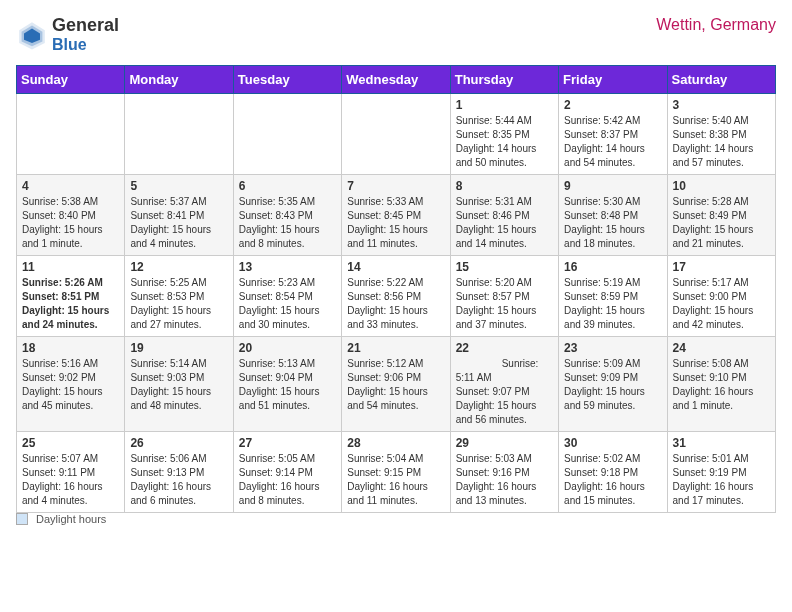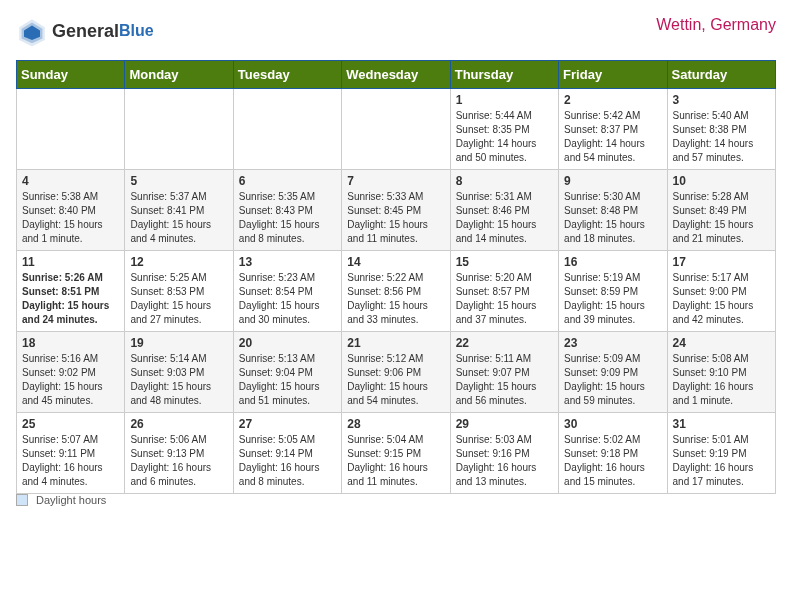--- a/index.html
+++ b/index.html
@@ -16,20 +16,21 @@
       align-items: flex-start;
       margin-bottom: 12px;
     }
     .logo {
       display: flex;
       align-items: center;
       gap: 4px;
     }
     .logo-text {
       display: flex;
+      flex-direction: column;
       line-height: 1.1;
     }
     .logo-general {
       font-size: 18px;
       font-weight: bold;
       color: #333;
     }
     .logo-blue {
       font-size: 16px;
       font-weight: bold;
@@ -50,21 +51,21 @@
     .location {
       font-size: 16px;
       color: #be185d;
     }
     .calendar {
       width: 100%;
       border-collapse: collapse;
       border: 1px solid #ccc;
     }
     .calendar th {
-      background-color: #4d7c0f;
+      background-color: #6d28d9;
       color: #fff;
       font-size: 13px;
       font-weight: bold;
       padding: 6px 4px;
       text-align: left;
       border: 1px solid #1a5a9a;
     }
     .calendar td {
       vertical-align: top;
       padding: 4px 5px;
@@ -228,21 +229,21 @@
 Daylight: 15 hours
 and 48 minutes.</span></td>
         <td><span class="day-num">20</span><span class="day-info" style="white-space: pre-line;">Sunrise: 5:13 AM
 Sunset: 9:04 PM
 Daylight: 15 hours
 and 51 minutes.</span></td>
         <td><span class="day-num">21</span><span class="day-info" style="white-space: pre-line;">Sunrise: 5:12 AM
 Sunset: 9:06 PM
 Daylight: 15 hours
 and 54 minutes.</span></td>
-        <td><span class="day-num">22</span><span class="day-info" style="white-space: pre-line;">Sunrise: 5:11 AM
+        <td><span class="day-num">22</span><span class="day-info" style="white-space: pre-line; margin-left: 46px;">Sunrise: 5:11 AM
 Sunset: 9:07 PM
 Daylight: 15 hours
 and 56 minutes.</span></td>
         <td><span class="day-num">23</span><span class="day-info" style="white-space: pre-line;">Sunrise: 5:09 AM
 Sunset: 9:09 PM
 Daylight: 15 hours
 and 59 minutes.</span></td>
         <td><span class="day-num">24</span><span class="day-info" style="white-space: pre-line;">Sunrise: 5:08 AM
 Sunset: 9:10 PM
 Daylight: 16 hours

